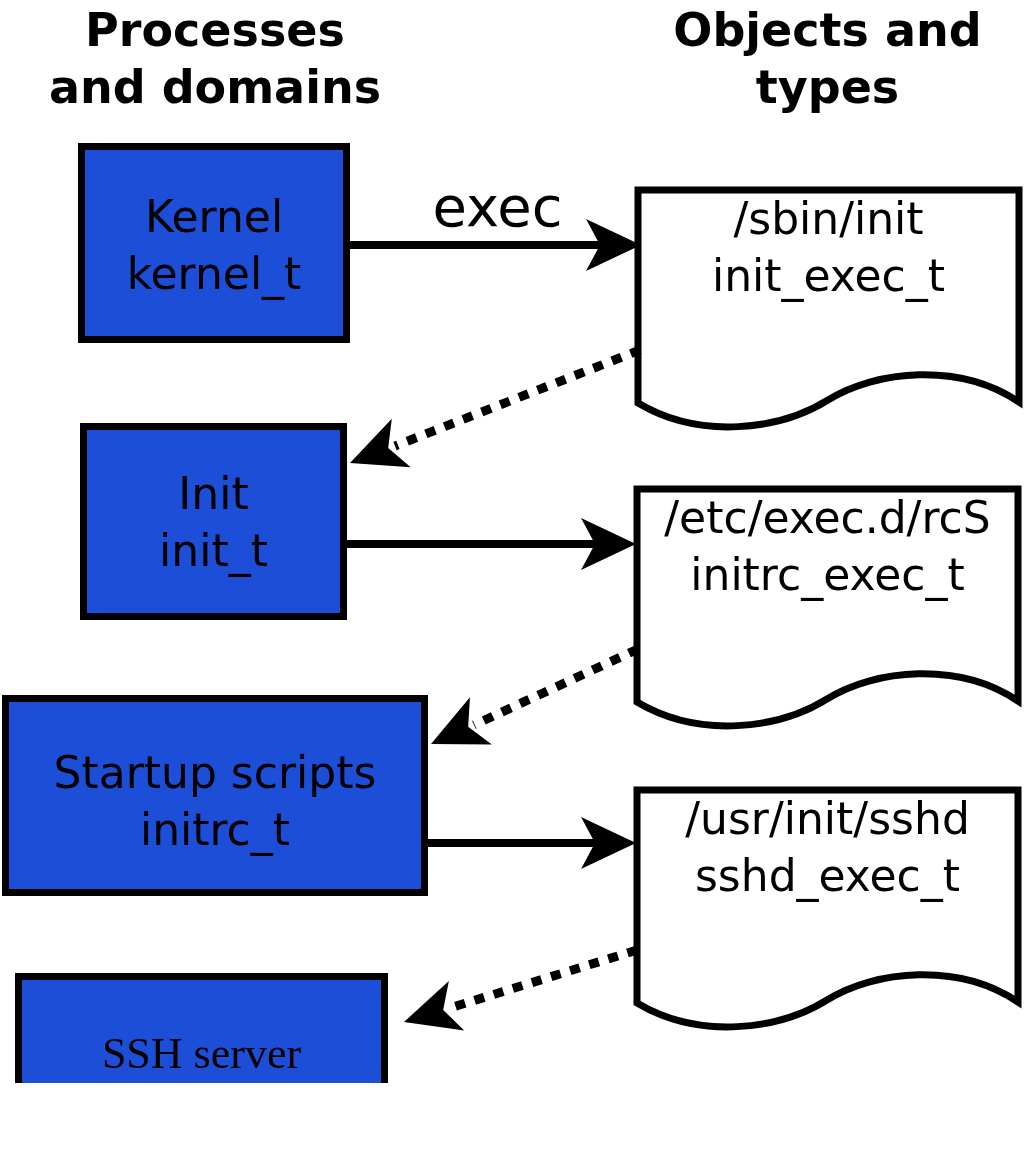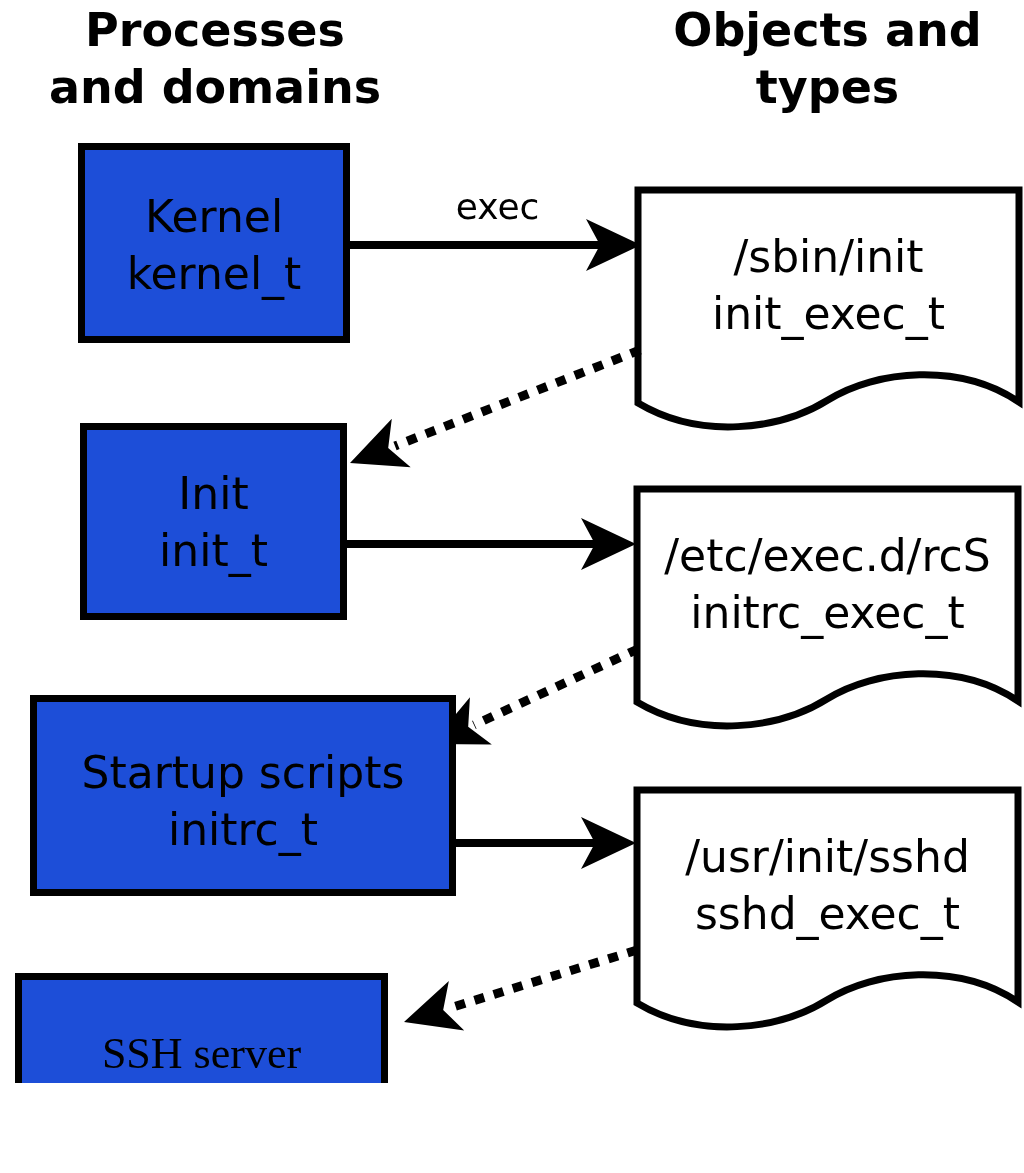--- a/index.html
+++ b/index.html
@@ -27,47 +27,47 @@
     line-height: 57px;
     font-weight: bold;
     text-align: center;
     white-space: pre-line;
   }
   .heading-left  { left: 10px;  top: 2px; width: 410px; }
   .heading-right { left: 625px; top: 2px; width: 405px; }
   .exec-label {
     position: absolute;
     left: 420px; top: 183px; width: 155px;
-    font-size: 36px;
+    font-size: 56px;
     line-height: 48px;
     text-align: center;
   }
   .pbox {
     position: absolute;
     box-sizing: border-box;
     border: 7px solid #000000;
     background: #1d4ed8;
     display: flex;
     align-items: center;
     justify-content: center;
   }
   .pbox span, .doctext span {
     white-space: pre-line;
     text-align: center;
     font-size: 44px;
     line-height: 57px;
   }
   .pbox-kernel  { left: 78px; top: 143px; width: 272px; height: 200px; padding-top: 4px;  }
   .pbox-init    { left: 80px; top: 423px; width: 267px; height: 197px; }
-  .pbox-startup { left: 2px;  top: 695px; width: 426px; height: 201px; padding-top: 10px; margin-left: 28px; }
+  .pbox-startup { left: 2px;  top: 695px; width: 426px; height: 201px; padding-top: 10px; }
   .pbox-ssh     { left: 15px; top: 973px; width: 373px; height: 199px; padding-top: 18px; font-family: Liberation Serif, serif; }
   .doctext {
     position: absolute;
     display: flex;
-    align-items: center;
+    align-items: flex-start;
     justify-content: center;
   }
   .doctext-1 { left: 638px; top: 190px; width: 381px; height: 190px; }
   .doctext-2 { left: 637px; top: 489px; width: 381px; height: 190px; }
   .doctext-3 { left: 637px; top: 790px; width: 381px; height: 190px; }
 </style>
 </head>
 <body>
 
 <div class="canvas">

